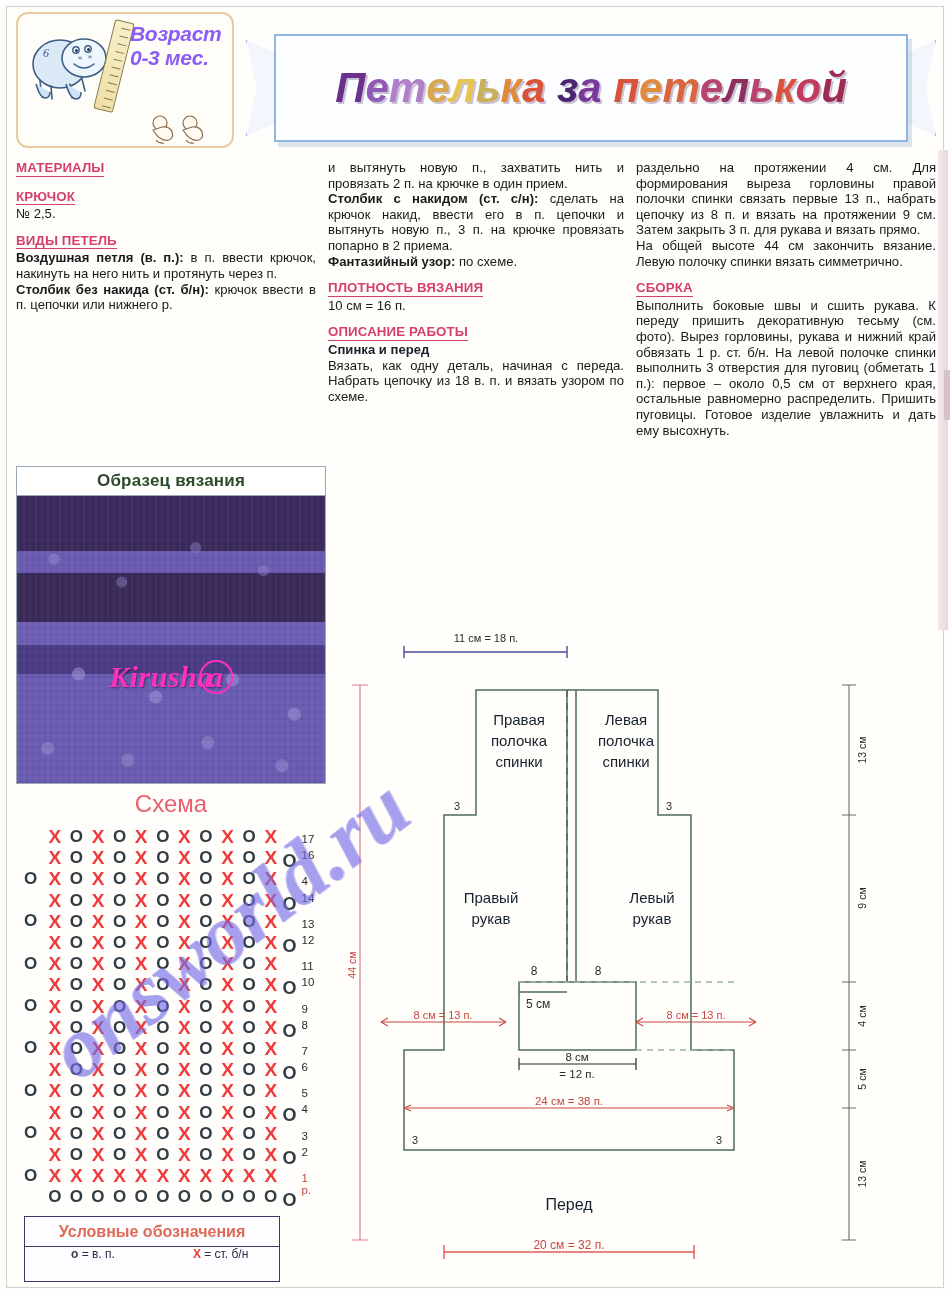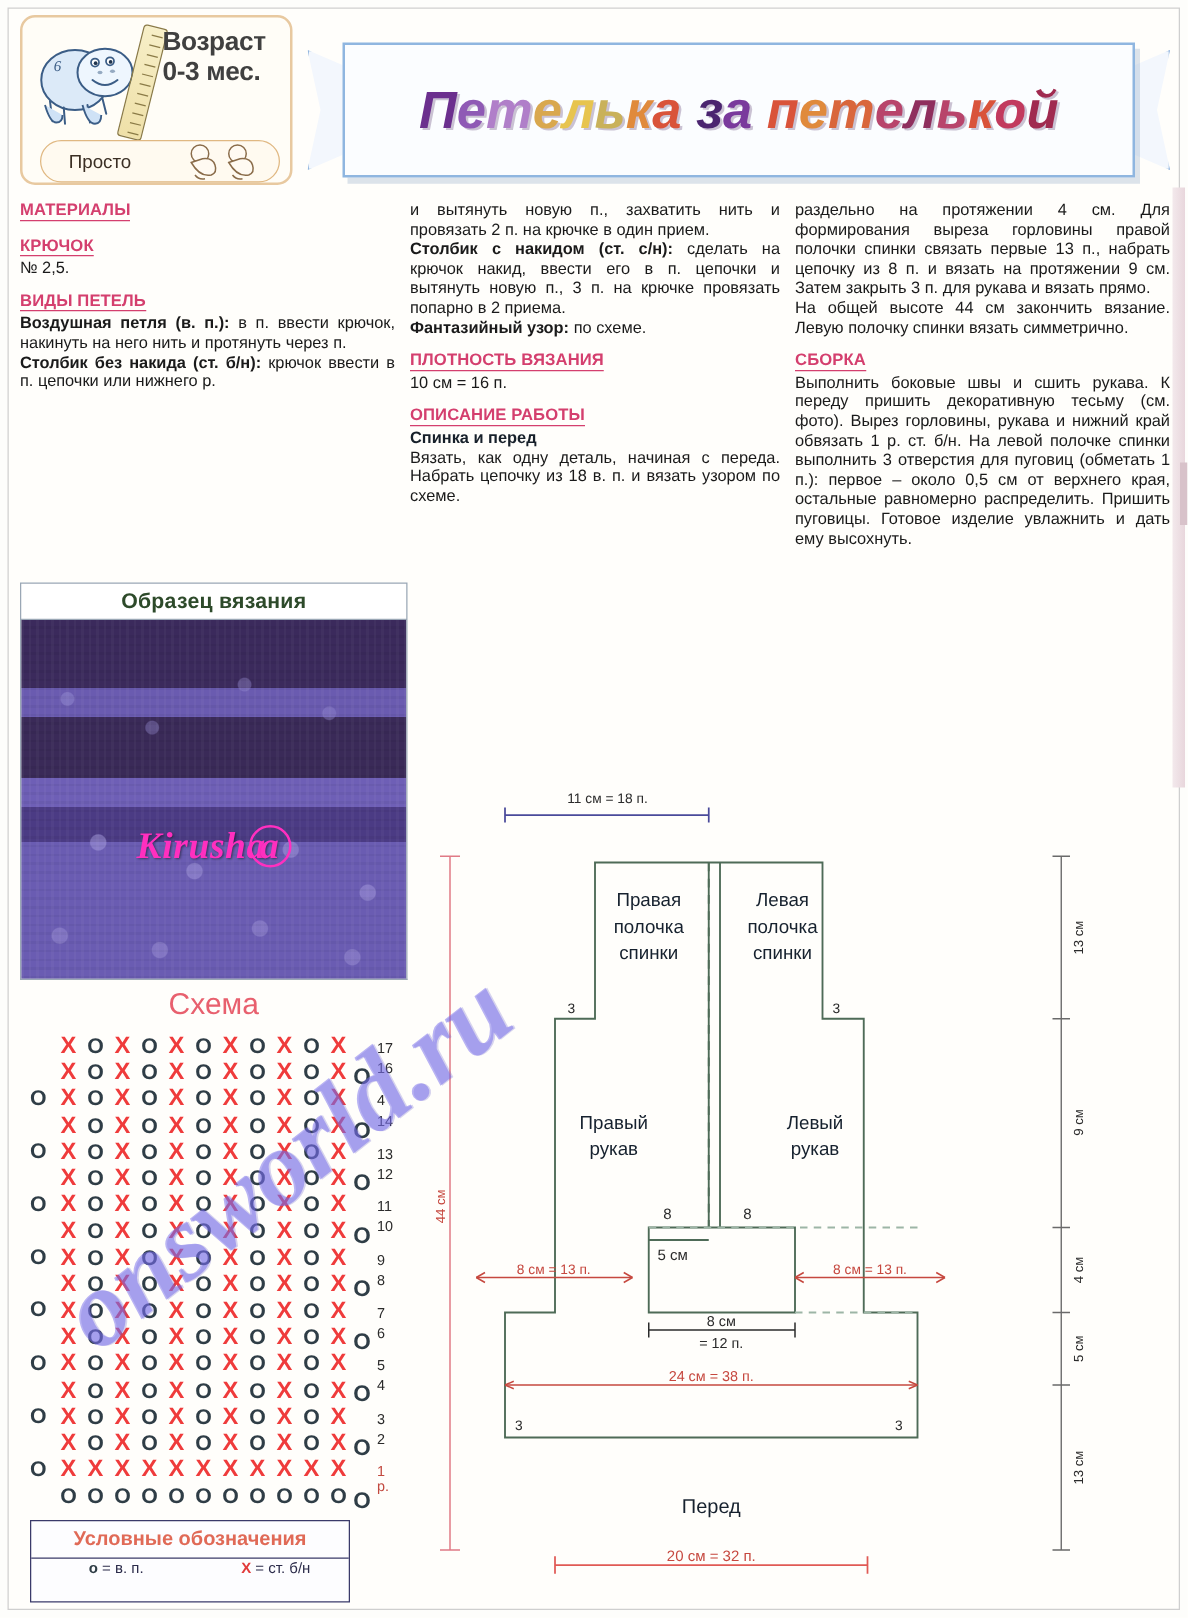--- a/index.html
+++ b/index.html
@@ -31,22 +31,22 @@
     position:absolute; left:86px; top:6px; width:20px; height:92px;
     background:linear-gradient(180deg,#f7efc8,#efe0a8);
     border:1.5px solid #8a7a46; border-radius:3px;
     transform:rotate(14deg);
   }
   .ruler i{
     position:absolute; right:2px; width:9px; height:1.2px; background:#8a7a46;
   }
   .age-title{
     position:absolute; left:112px; top:8px; width:104px;
-    font-size:21px; font-weight:bold; color:#404040; line-height:1.12;
-    letter-spacing:-0.3px;
+    font-size:21px; font-weight:bold; color:#8b5cf6; line-height:1.12;
+    font-style:italic; letter-spacing:-0.3px;
   }
   .simple-pill{
     position:absolute; left:14px; top:98px; width:192px; height:34px;
     border:1.6px solid #e0b882; border-radius:17px; background:#fffaf0;
     display:flex; align-items:center;
   }
   .simple-pill span{ font-size:15px; color:#3b2f24; padding-left:22px; font-weight:500;}
   .babies{ position:absolute; left:126px; top:100px; width:72px; height:32px;}
 
   .ribbon-wrap{ position:absolute; left:236px; top:26px; width:690px; height:104px; }
@@ -241,23 +241,20 @@
       <i style="top:70px"></i>
         <i style="top:78px"></i>
         <i style="top:86px"></i>
     </div>
 
     <div class="age-title">
       <div>Возраст</div>
       <div>0-3 мес.</div>
     </div>
 
-    <div class="simple-pill">
-      <span>Просто</span>
-    </div>
 
     <svg class="babies" viewBox="0 0 72 32">
       <g fill="#fffaf2" stroke="#8a6c4a" stroke-width="1.2">
         <circle cx="16" cy="9" r="7"></circle>
         <path d="M9 16 q7 12 16 10 q5 -2 3 -8 q-2 -6 -10 -5 z"></path>
         <path d="M12 26 q3 4 8 3"></path>
         <circle cx="46" cy="9" r="7"></circle>
         <path d="M39 16 q7 12 16 10 q5 -2 3 -8 q-2 -6 -10 -5 z"></path>
         <path d="M42 26 q3 4 8 3"></path>
       </g>

